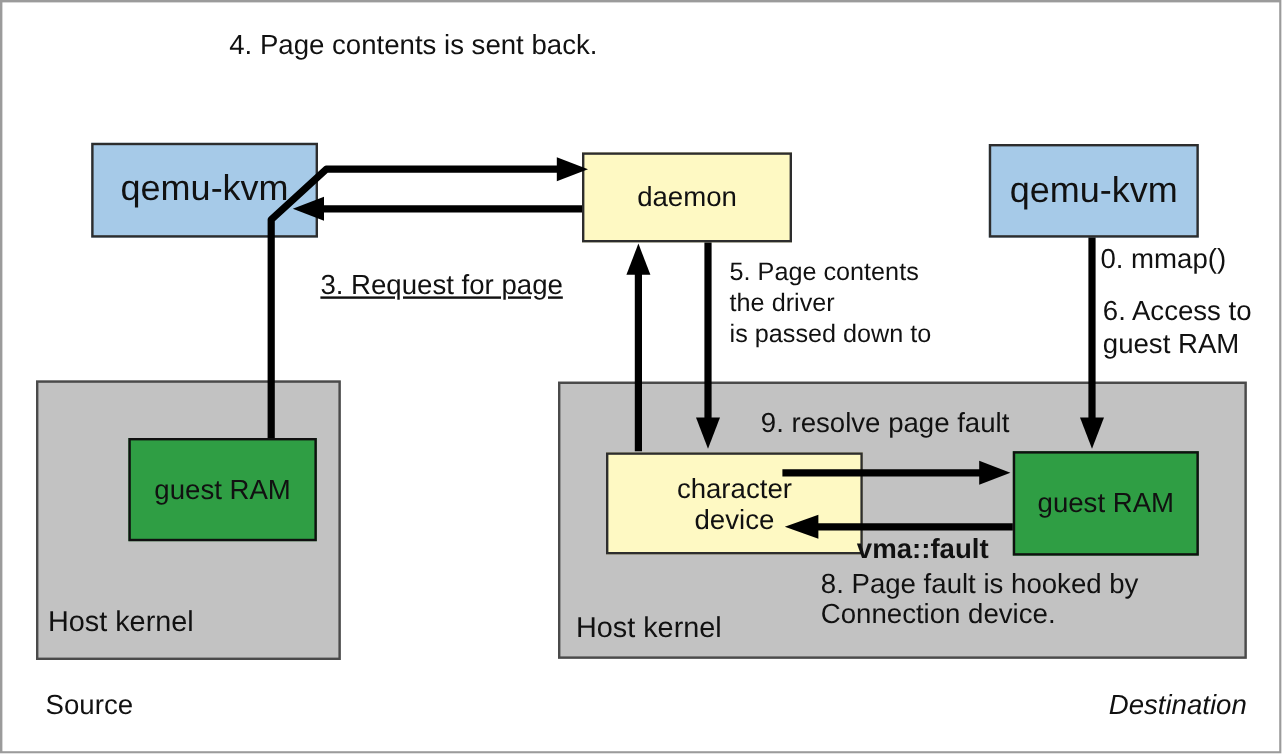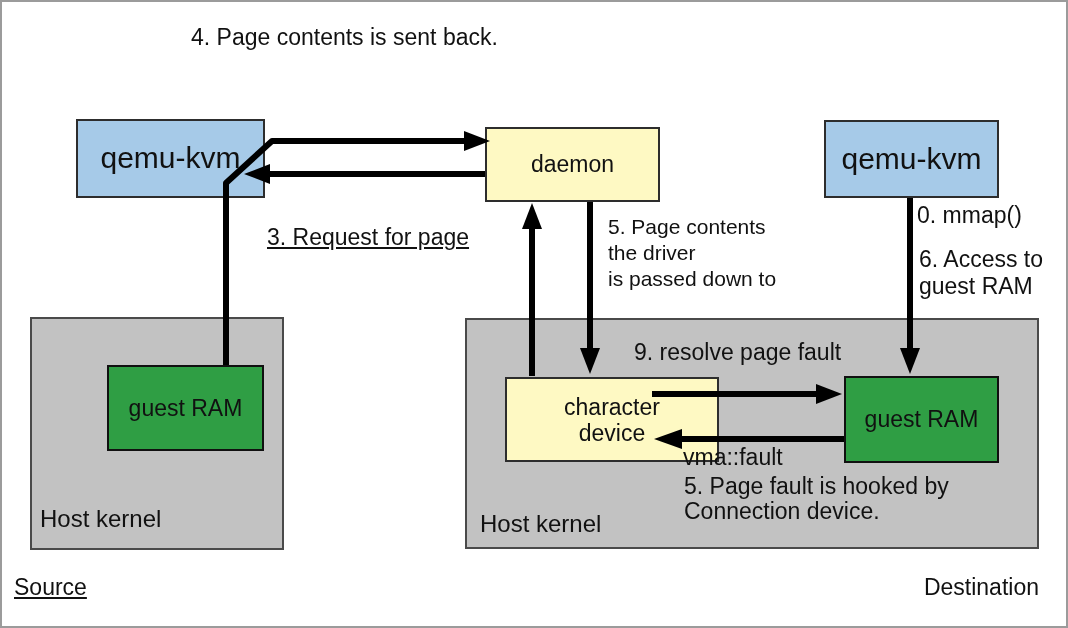--- a/index.html
+++ b/index.html
@@ -56,26 +56,26 @@
   #chardev   { left:473px; top:375px; width:214px; height:85px; line-height:26px;margin-left:30px; }
   #ram-src   { left:105px; top:363px; width:157px; height:86px; }
   #ram-dst   { left:842px; top:374px; width:155px; height:87px; }
 
   #note-step4 { left:189px; top:20px;  line-height:30px; }
   #note-step3 { left:265px; top:222px;text-decoration:underline; }
   #note-step5 { left:606px; top:212px; font-size:21px; line-height:26px; }
   #note-step0 { left:915px; top:200px;text-align:center; }
   #note-step1 { left:917px; top:244px; }
   #note-step6 { left:632px; top:337px; }
-  #note-vma   { left:681px; top:442px; }
+  #note-vma   { left:712px; top:442px;font-weight:bold; }
   #note-step2 { left:682px; top:472px; line-height:25px; }
   #hk-src     { left:38px;  top:503px; }
   #hk-dst     { left:478px; top:508px; }
-  #label-source      { left:12px;  top:572px;text-decoration:underline; }
-  #label-destination { left:837px; top:572px; width:200px; text-align:right; }
+  #label-source      { left:36px;  top:572px; }
+  #label-destination { left:837px; top:572px; width:200px; text-align:right;font-style:italic; }
 
   #arrow-layer {
     position:absolute; left:0; top:0;
     width:1068px; height:628px;
     pointer-events:none;
   }
 </style>
 </head>
 <body>
 
@@ -120,21 +120,21 @@
     <div>is passed down to</div>
   </div>
   <div class="note" id="note-step0">0. mmap()</div>
   <div class="note" id="note-step1">
     <div>6. Access to</div>
     <div>guest RAM</div>
   </div>
   <div class="note" id="note-step6">9. resolve page fault</div>
   <div class="note" id="note-vma">vma::fault</div>
   <div class="note" id="note-step2">
-    <div>5. Page fault is hooked by</div>
+    <div>8. Page fault is hooked by</div>
     <div>Connection device.</div>
   </div>
 
   <svg id="arrow-layer" viewBox="0 0 1068 628" xmlns="http://www.w3.org/2000/svg">
     <g stroke="#000000" stroke-width="6" fill="none" stroke-linejoin="round">
 
       <path d="M224,363 L224,181 L270,139 L464,139"></path>
 
       <path d="M483,172 L266,172"></path>
 

